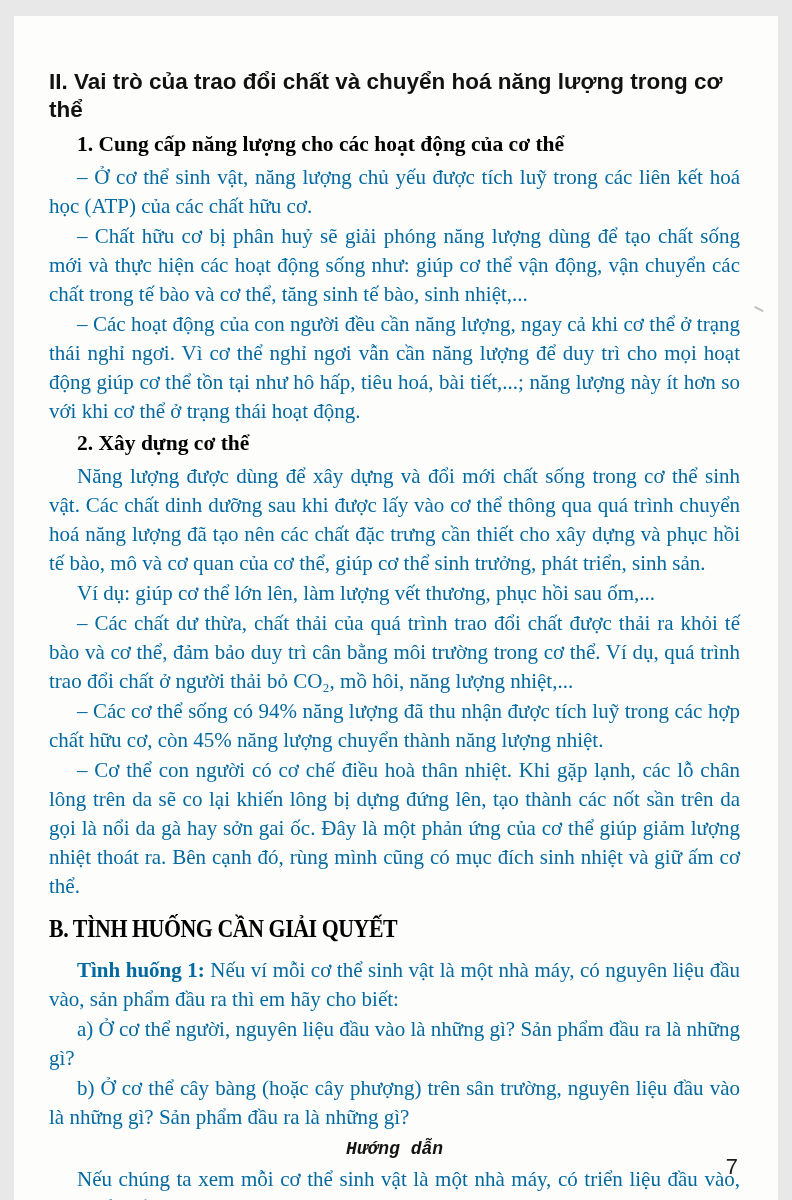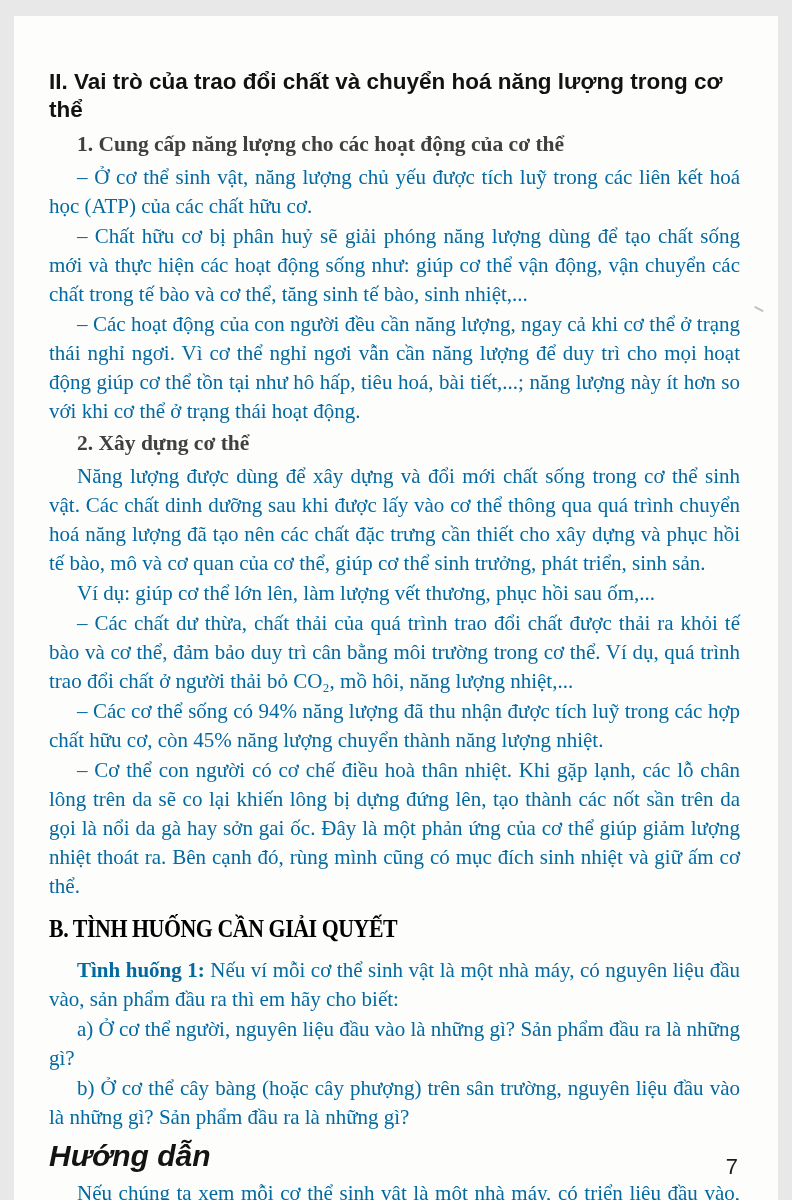--- a/index.html
+++ b/index.html
@@ -27,21 +27,21 @@
     margin: 0 0 7px 0;
     color: #121212;
   }
   
   .sub-heading {
     font-family: "Liberation Serif", "DejaVu Serif", serif;
     font-weight: bold;
     font-size: 21.5px;
     line-height: 1.3;
     margin: 4px 0 4px 28px;
-    color: #404040;
+    color: #000000;
   }
   
   .para {
     font-family: "Liberation Serif", "DejaVu Serif", serif;
     font-size: 21px;
     line-height: 29px;
     text-align: justify;
     text-indent: 28px;
     margin: 0;
     color: #0369a1;
@@ -59,25 +59,25 @@
     letter-spacing: -0.5px;
   }
   .section-b-heading .squeeze {
     display: inline-block;
     transform: scaleX(0.84);
     transform-origin: left center;
     white-space: nowrap;
   }
   
   .guide-heading {
-    font-family: Liberation Sans, sans-serif;
+    font-family: Liberation Mono, monospace;
     font-weight: bold;
     font-style: italic;
-    font-size: 30px;
-    text-align: left;
+    font-size: 18px;
+    text-align: center;
     margin: 7px 0 6px 0;
     color: #141414;
   }
   .page-number {
     position: absolute;
     right: 40px;
     top: 1138px;
     font-family: "Liberation Sans", "DejaVu Sans", sans-serif;
     font-size: 22px;
     color: #1a1a1a;

